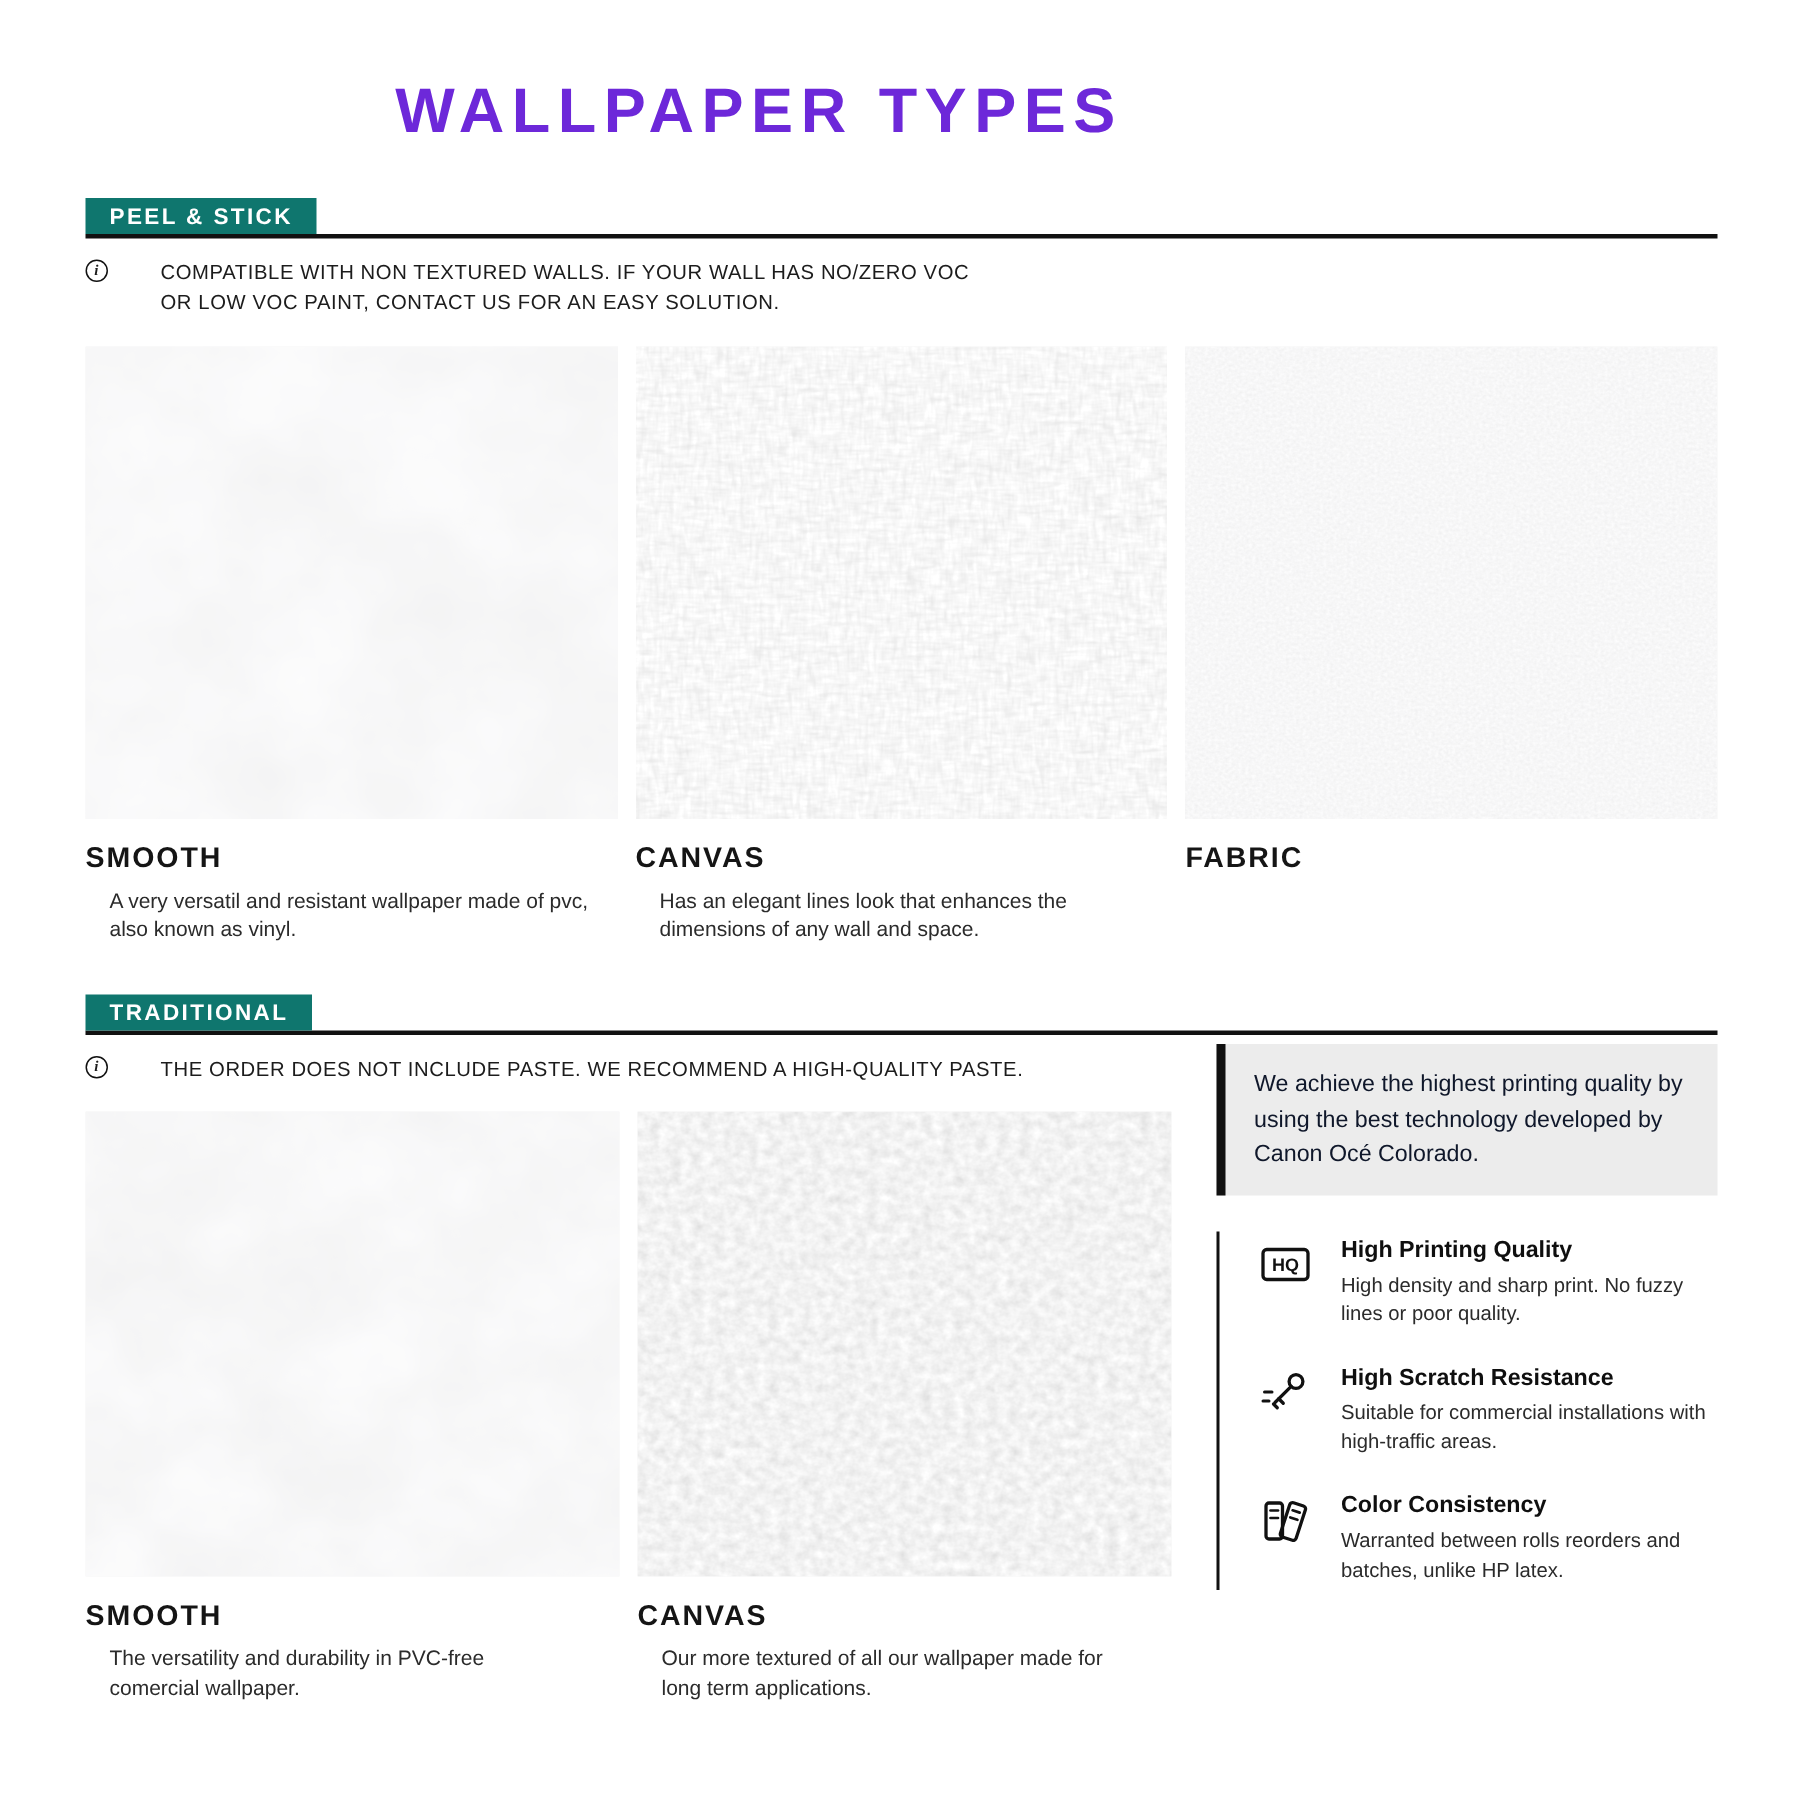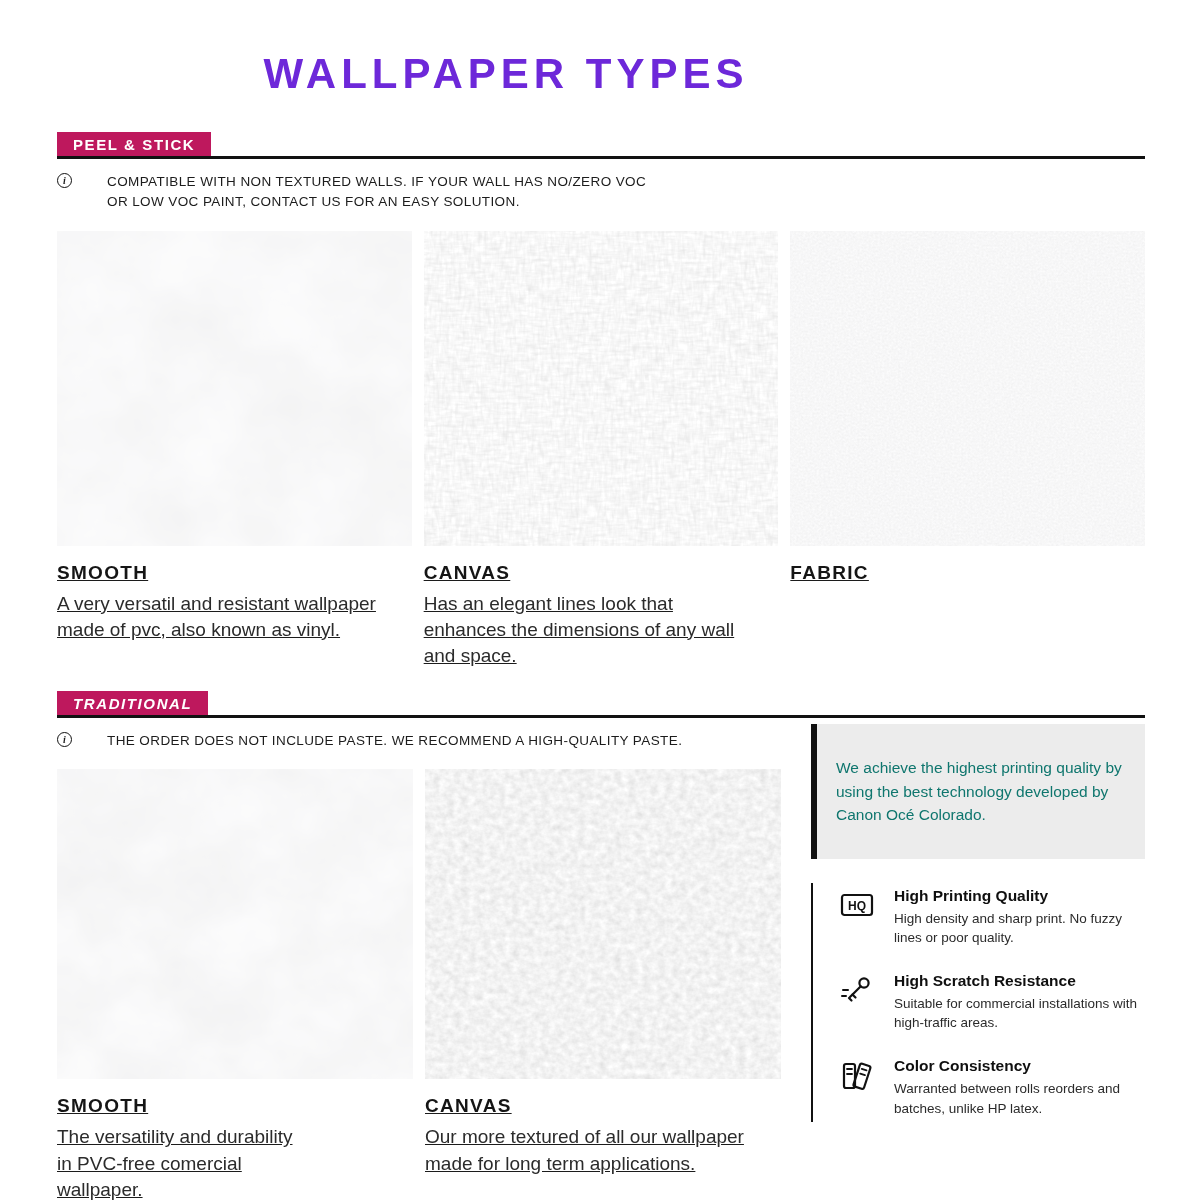--- a/index.html
+++ b/index.html
@@ -19,73 +19,73 @@
     text-align: center;
     font-size: 42px;
     font-weight: 700;
     letter-spacing: 5px;
     color: #6d28d9;
   }
 
   .section-header { border-bottom: 3px solid #111; }
   .section-label {
     display: inline-block;
-    background: #be185d; color: #fff;
+    background: #0f766e; color: #fff;
     font-size: 15px; font-weight: 700;
     letter-spacing: 1.6px;
     padding: 4px 16px 3px;
   }
-  .section-header.second { margin-top: 22px; font-style: italic; }
+  .section-header.second { margin-top: 34px; }
 
   .note {
     display: flex; align-items: flex-start; gap: 9px;
     margin-top: 13px;
     font-size: 13.5px; letter-spacing: 0.4px;
     color: #1c1c1c;
   }
   .info-icon {
     width: 15px; height: 15px; flex: none; margin-top: 1px;
     border: 1.5px solid #111; border-radius: 50%;
     display: inline-flex; align-items: center; justify-content: center;
     font-family: "Liberation Serif", serif;
     font-size: 10px; font-weight: 700; font-style: italic;
   }
   .note-text { line-height: 1.5; margin-left: 26px; }
   .note-text.wrap2 { max-width: 558px; }
 
-  .swatch-grid { display: grid; gap: 0 12px; margin-top: 18px; text-decoration: underline; }
+  .swatch-grid { display: grid; gap: 0 12px; margin-top: 18px; }
   .swatch-grid.three { grid-template-columns: repeat(3, 1fr); }
   .swatch-grid.two { grid-template-columns: repeat(2, 1fr); }
   figure.swatch { margin: 0; }
   .swatch-img { height: 315px; background: #f6f6f6; overflow: hidden; }
   .swatch-grid.two .swatch-img { height: 310px; }
   .swatch-img svg { display: block; width: 100%; height: 100%; }
   .swatch-name {
     margin-top: 16px;
     font-size: 19px; font-weight: 700; letter-spacing: 1.3px;
     color: #151515;
   }
   .swatch-desc {
-    margin: 7px 0 0;
-    font-size: 19px; line-height: 1.38;
+    margin: 7px 16px 0;
+    font-size: 14px; line-height: 1.38;
     color: #2b2b2b;
     max-width: 330px;
   }
   .swatch-desc.desc-narrow { max-width: 252px; }
 
   .bottom-row { display: flex; gap: 30px; }
   .bottom-left { flex: 1; }
 
   .info-panel { width: 334px; flex: none; padding-top: 6px; }
   .quote {
     background: #ececec;
     border-left: 6px solid #111;
-    padding: 32px 19px;
+    padding: 15px 19px;
     font-size: 15.5px; line-height: 1.52;
-    color: #0f766e;
+    color: #0f172a;
   }
   .features {
     margin-top: 24px;
     border-left: 2px solid #111;
     padding: 4px 0 4px 26px;
     display: flex; flex-direction: column; gap: 24px;
   }
   .feature { display: flex; align-items: flex-start; gap: 19px; }
   .f-icon { width: 36px; height: 36px; flex: none; }
   .f-icon svg { width: 36px; height: 36px; display: block; }

